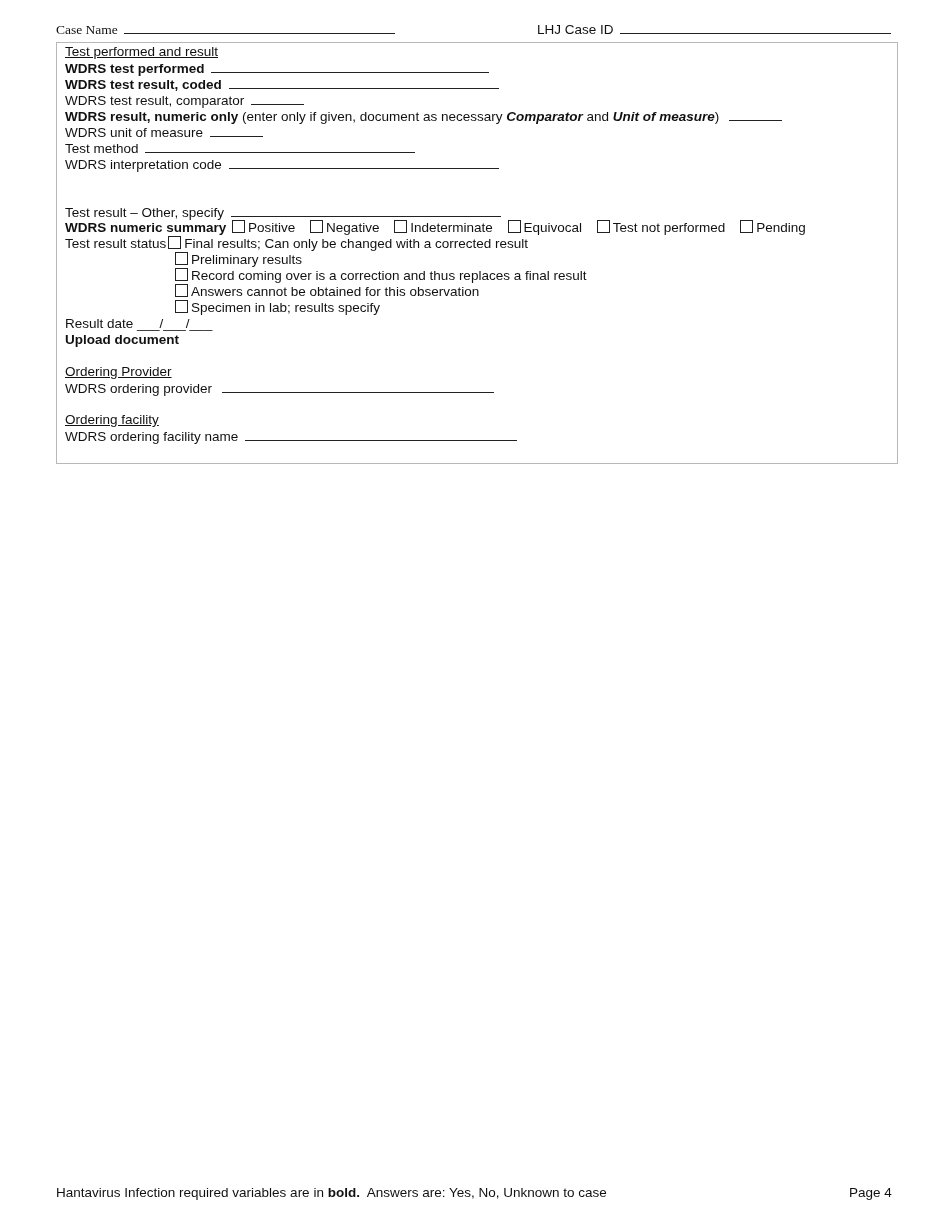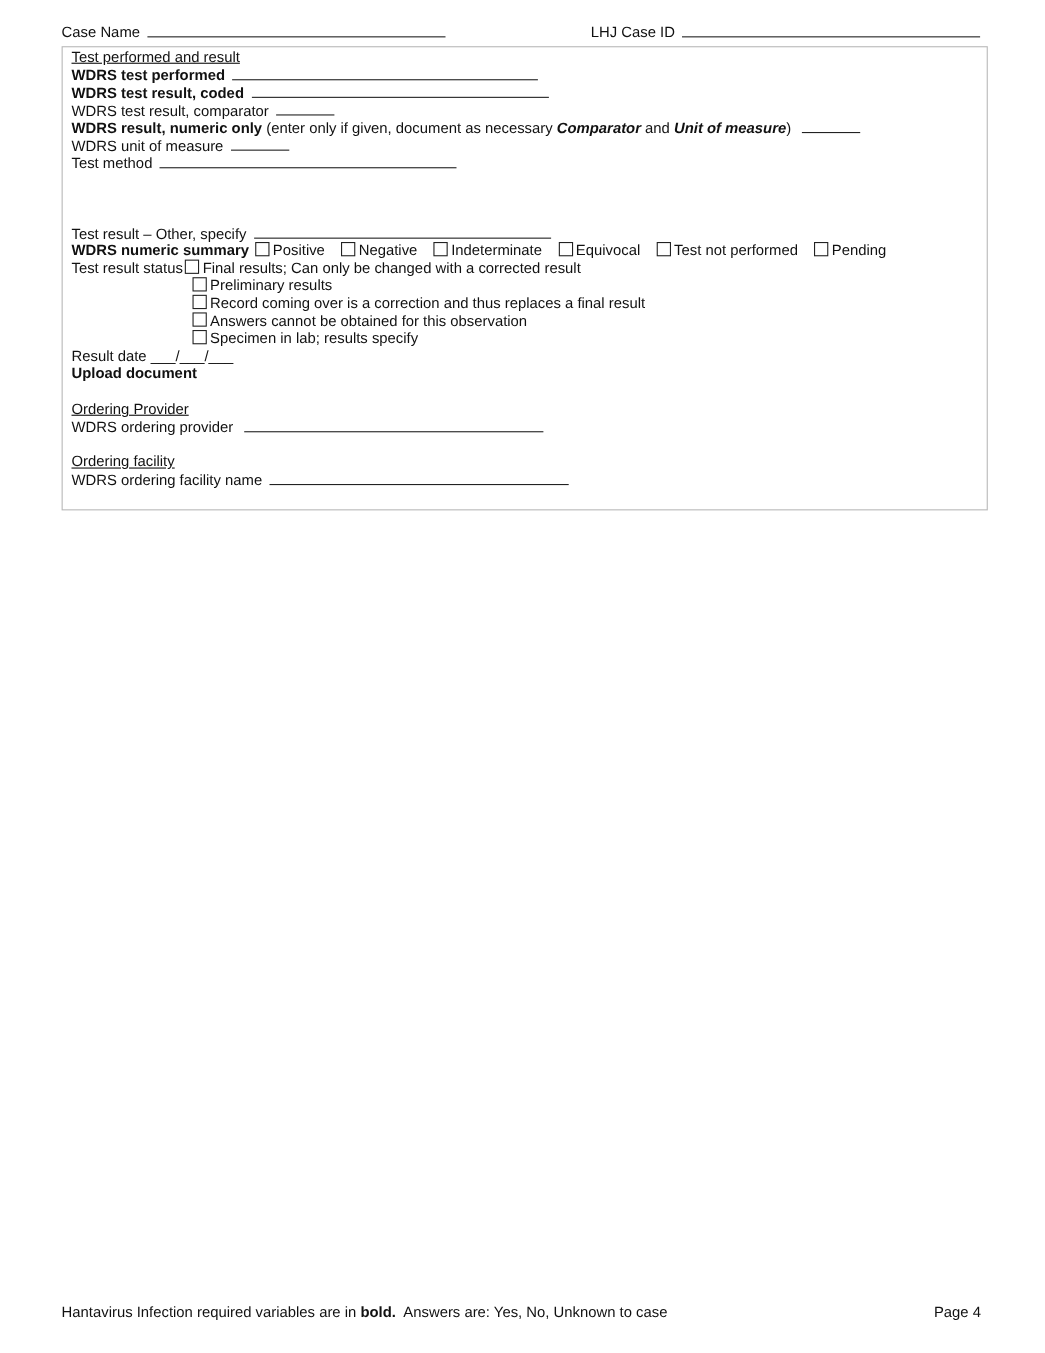--- a/index.html
+++ b/index.html
@@ -1,21 +1,21 @@
 <!DOCTYPE html>
 <html><head>
   <meta charset="utf-8">
   <style>
     html, body { margin: 0; padding: 0; background: #ffffff; }
     body {
       width: 950px; height: 1230px; position: relative; overflow: hidden;
       font-family: "Liberation Sans", sans-serif; font-size: 13.5px; color: #111;
     }
     .header-row { position: absolute; top: 21px; left: 56px; width: 842px; height: 18px; }
-    .hdr-left { position: absolute; left: 0; top: 0; white-space: nowrap; }
+    .hdr-left { position: absolute; left: 0; top: 0; white-space: nowrap; font-family: Liberation Serif, serif; }
     .hdr-right { position: absolute; left: 481px; top: 0; white-space: nowrap; }
     .blank { display: inline-block; border-bottom: 1px solid #222; height: 12px; vertical-align: baseline; margin-left: 3px; }
     .box {
       position: absolute; left: 56px; top: 42px; width: 840px; height: 420px;
       border: 1px solid #b8b8b8; box-sizing: content-box;
     }
     .line { position: absolute; left: 8px; white-space: nowrap; height: 16px; line-height: 16px; }
     .u { text-decoration: underline; }
     .b { font-weight: bold; }
     .bi { font-weight: bold; font-style: italic; }
@@ -67,20 +67,24 @@
   <div class="line" style="top:81px">
     <span>WDRS unit of measure</span>
     <span class="blank" style="width:53px"></span>
   </div>
 
   <div class="line" style="top:97px">
     <span>Test method</span>
     <span class="blank" style="width:270px"></span>
   </div>
 
+  <div class="line" style="top:113px">
+    <span>WDRS interpretation code</span>
+    <span class="blank" style="width:270px"></span>
+  </div>
 
   <div class="line" style="top:161px">
     <span>Test result – Other, specify</span>
     <span class="blank" style="width:270px"></span>
   </div>
 
   <div class="line" style="top:177px">
     <span class="b">WDRS numeric summary</span>
     <span class="opt"><span class="cb"></span><span>Positive</span></span>
     <span class="opt"><span class="cb"></span><span>Negative</span></span>

